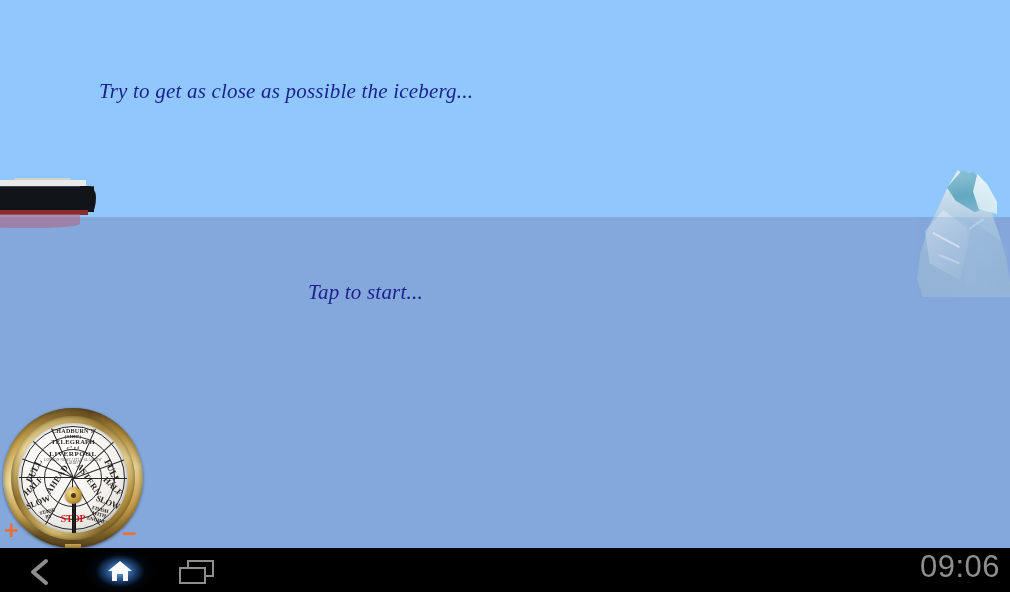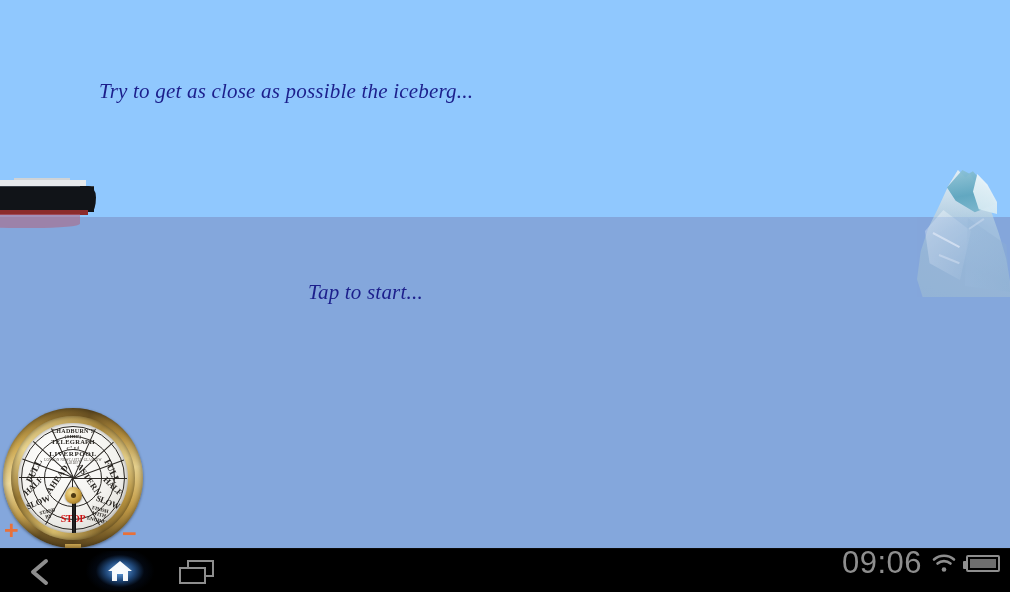--- a/index.html
+++ b/index.html
@@ -238,21 +238,21 @@
   #nav-home {
     position:absolute; left:84px; top:2px; width:72px; height:40px;
     display:flex; align-items:center; justify-content:center;
     background:radial-gradient(ellipse 48% 58% at 50% 50%, rgba(116,184,255,.95) 0%, rgba(52,118,200,.6) 42%, rgba(10,30,66,.25) 70%, rgba(0,0,0,0) 100%);
   }
   #nav-recents {
     position:absolute; left:176px; top:10px; width:46px; height:26px;
   }
   #status-right {
     position:absolute; right:10px; top:0; height:28px;
-    display:flex; align-items:center; gap:9px;
+    display:flex; align-items:center; gap:9px;flex-direction:column;
   }
   #clock {
     color:#8e8e8e; font-size:31px; font-family:"Liberation Sans", sans-serif;
     letter-spacing:.5px; font-weight:300;
   }
   .batt {
     position:relative; width:34px; height:17px;
     border:2px solid #8e8e8e; border-radius:2px;
     background:#000;
   }

